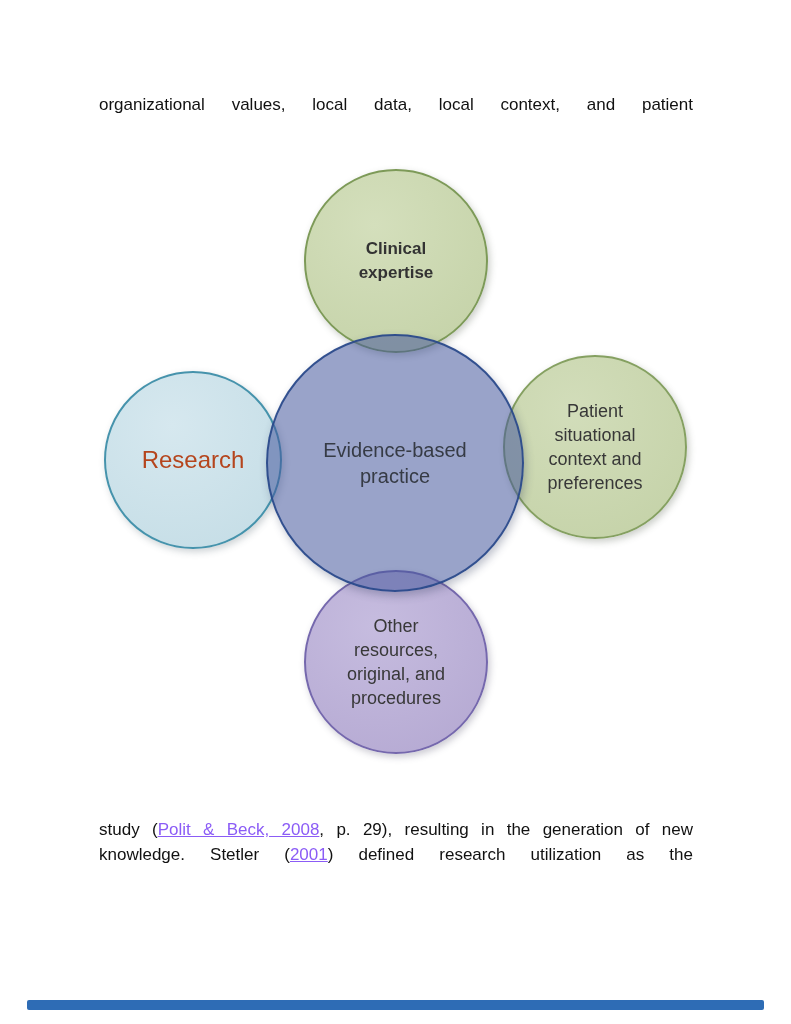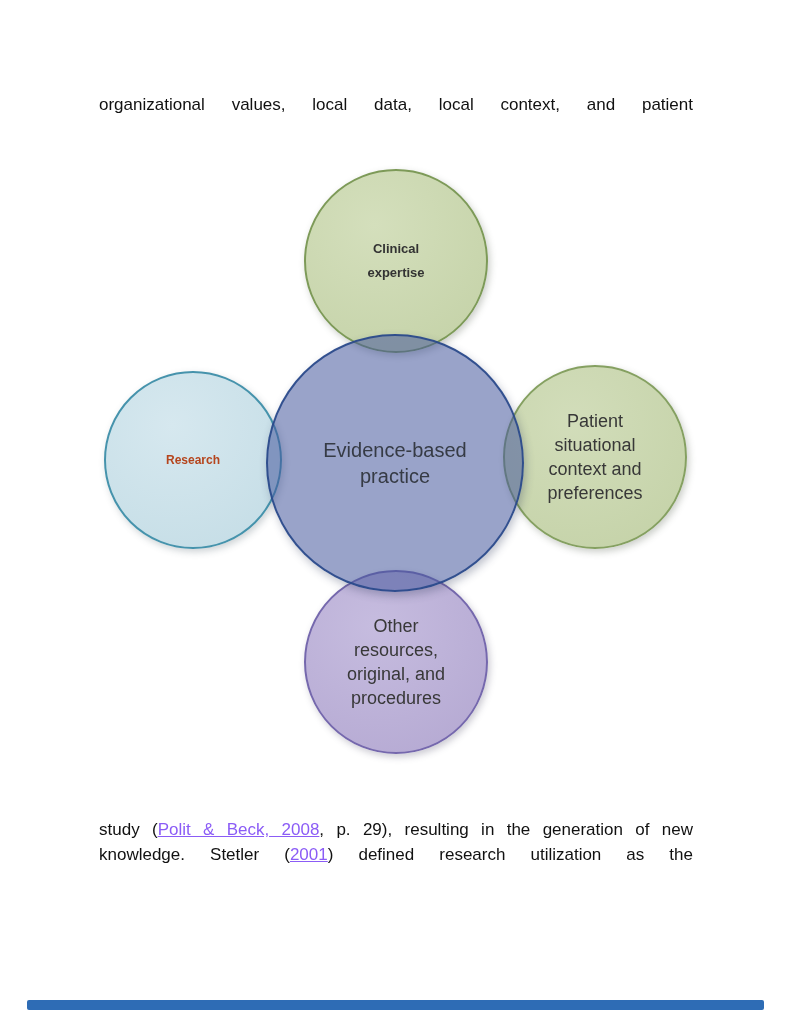--- a/index.html
+++ b/index.html
@@ -48,31 +48,31 @@
     font-size: 18px;
     line-height: 24px;
   }
   .c-top {
     left: 304px; top: 169px; width: 184px; height: 184px;
     background: radial-gradient(circle at 38% 30%, #d4dfbc, #c3d1a6);
     border: 2px solid #7d9a58;
     box-shadow: 2px 3px 7px rgba(70,80,60,0.28);
     z-index: 1;
   }
-  .c-top .clabel { font-weight: bold; font-size: 13px; color: #333333; }
+  .c-top .clabel { font-weight: bold; font-size: 17px; color: #333333; }
   .c-left {
     left: 104px; top: 371px; width: 178px; height: 178px;
     background: radial-gradient(circle at 38% 30%, #d6e8ef, #c3dce5);
     border: 2px solid #4693ac;
     box-shadow: 2px 3px 7px rgba(60,80,90,0.25);
     z-index: 1;
   }
-  .c-left .clabel { font-weight: bold; font-size: 12px; color: #b5451d; }
+  .c-left .clabel { font-weight: normal; font-size: 24px; color: #b5451d; }
   .c-right {
-    left: 503px; top: 365px; width: 184px; height: 184px;
+    left: 503px; top: 355px; width: 184px; height: 184px;
     background: radial-gradient(circle at 38% 30%, #d2ddba, #c3d1a6);
     border: 2px solid #85a061;
     box-shadow: 2px 3px 7px rgba(70,80,60,0.28);
     z-index: 1;
   }
   .c-bottom {
     left: 304px; top: 570px; width: 184px; height: 184px;
     background: radial-gradient(circle at 38% 30%, #c6bcdf, #b3a7d1);
     border: 2px solid #7568ad;
     box-shadow: 2px 3px 7px rgba(70,65,95,0.28);

